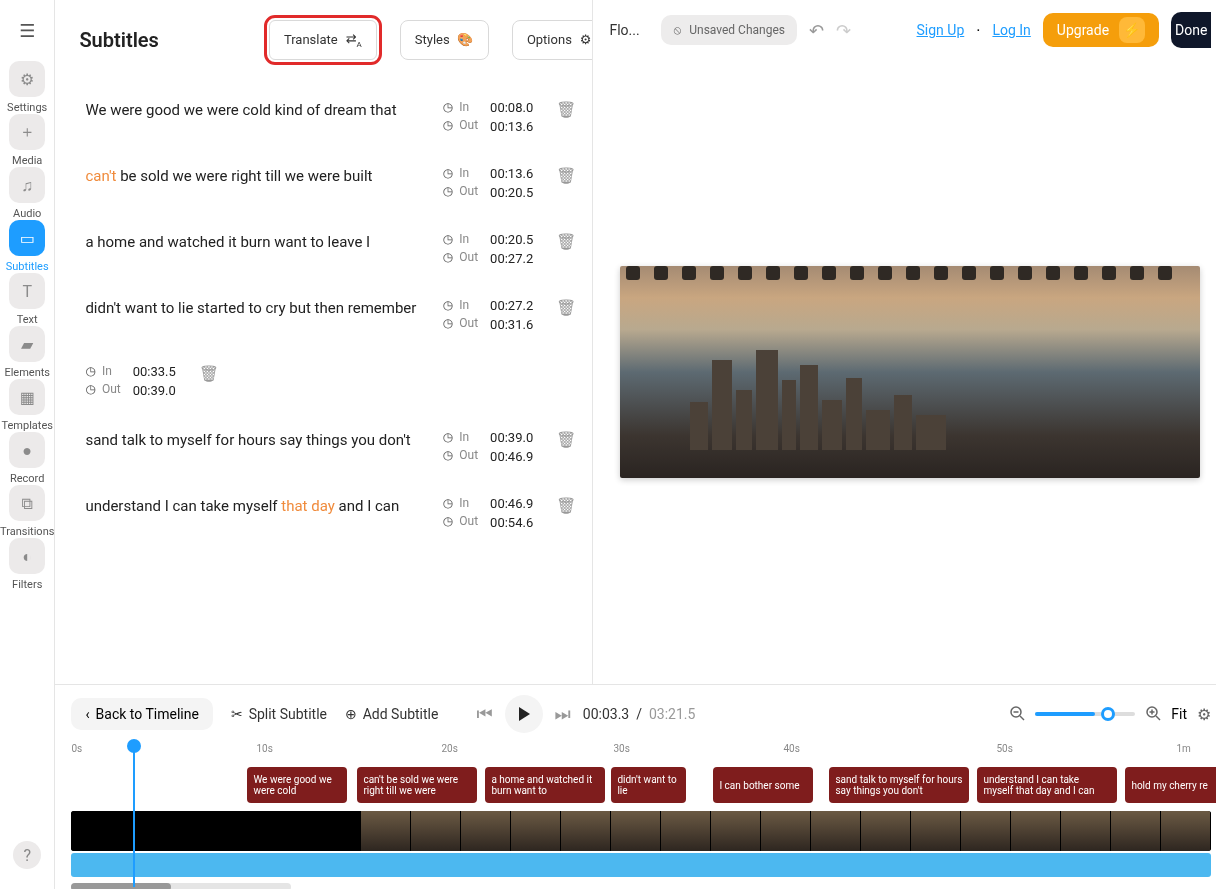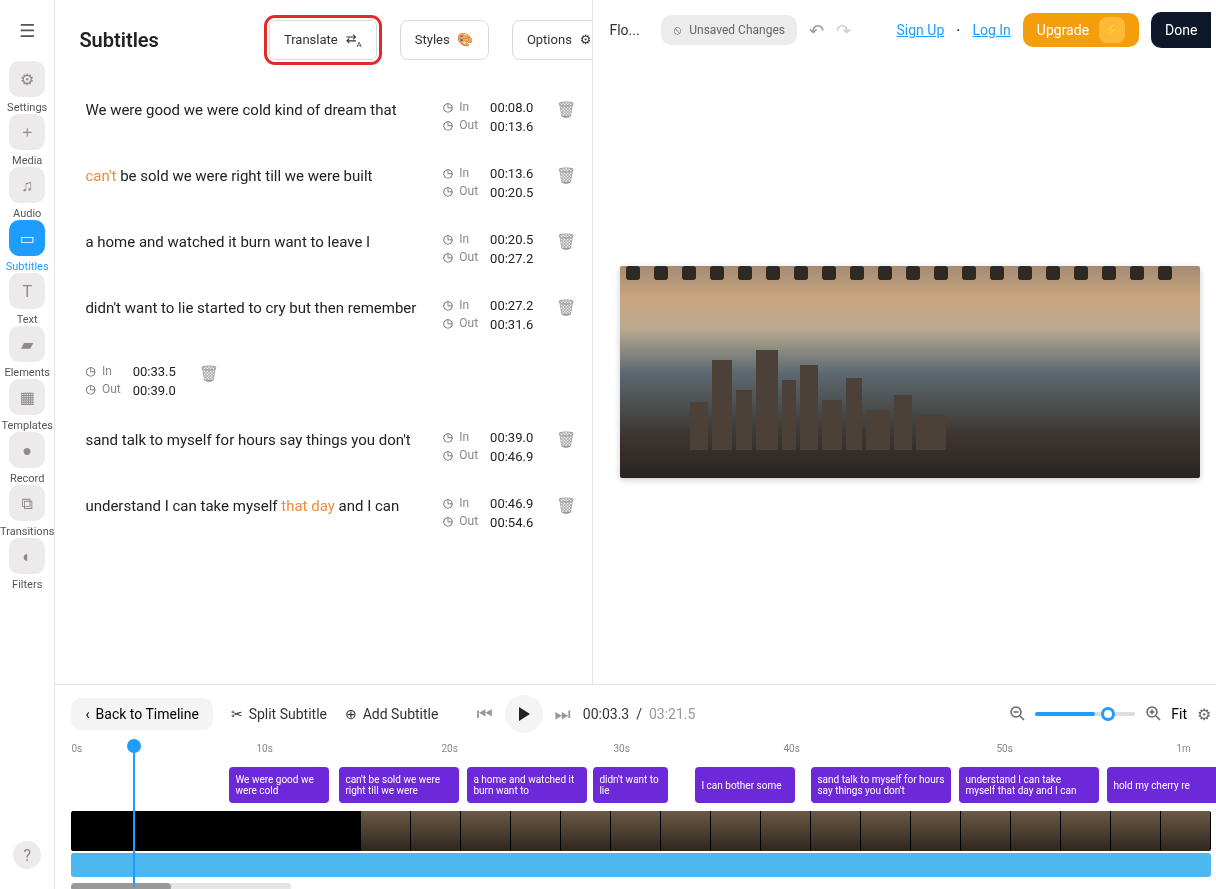--- a/index.html
+++ b/index.html
@@ -35,21 +35,21 @@
 .preview-panel { flex: 1; display: flex; flex-direction: column; }
 .top-bar { display: flex; align-items: center; padding: 12px 16px; gap: 12px; }
 .proj-name { font-size: 14px; color: #333; width: 40px; overflow:hidden; text-overflow:ellipsis; }
 .unsaved { background: #edecec; border-radius: 10px; padding: 8px 12px; display: flex; align-items: center; gap: 8px; font-size: 12px; color: #666; }
 .top-icon { color: #999; cursor: pointer; font-size: 18px; }
 .top-icon.dim { color: #ccc; }
 .top-right { margin-left: auto; display:flex; align-items:center; gap:12px; }
 .link { color: #1e9dff; text-decoration: underline; font-size: 14px; cursor:pointer; }
 .upgrade { background: #f59e0b; color: #fff; border-radius: 10px; padding: 4px 14px; display:flex; align-items:center; gap:10px; cursor:pointer; font-size:14px; }
 .upgrade .bolt { background:#ffb938; width:26px; height:26px; border-radius:8px; display:flex; align-items:center; justify-content:center; }
-.done { background: #0f172a; color:#fff; border-radius: 10px 0 0 10px; padding: 10px 14px; font-size:14px; cursor:pointer; }
+.done { background: #0f172a; color:#fff; border-radius: 10px 0 0 10px; padding: 10px 4px; font-size:14px; cursor:pointer; }
 .video-area { flex:1; display:flex; align-items:center; justify-content:center; padding: 20px;}
 .video-frame { width: 580px; height: 212px; background: linear-gradient(180deg, #a58b73 0%, #c9a680 15%, #b8a98f 30%, #5d6a72 50%, #3c3530 80%, #2a2421 100%); border-radius: 2px; box-shadow: 0 2px 6px rgba(0,0,0,0.2); position:relative; overflow:hidden; }
 .sprocket { position:absolute; top:0; left:0; right:0; height:18px; display:flex; gap:14px; padding:0 6px; }
 .sprocket span { width:14px; height:14px; background:#2f2924; border-radius:3px; }
 .skyline { position:absolute; bottom:28px; left:70px; display:flex; align-items:flex-end; gap:4px; }
 .bld { background:#4b4138; }
 
 .timeline-area { border-top: 1px solid #e5e5e5; flex:1; padding: 10px 16px 0 16px; }
 .timeline-controls { display:flex; align-items:center; gap: 18px; margin-bottom: 10px; }
 .back-btn { background:#f4f4f4; border-radius: 10px; padding: 8px 14px; display:flex; align-items:center; gap:6px; cursor:pointer; font-size:14px; }
@@ -64,21 +64,21 @@
 .zoom-fill { position:absolute; left:0; top:0; height:100%; width:60%; background:#1e9dff; border-radius:2px;}
 .fit { cursor:pointer; font-size:14px; }
 .gear { cursor:pointer; color:#666; }
 
 .ruler { position:relative; font-size:10px; color:#888; height:20px; }
 .ruler-mark { position:absolute; top:0; }
 .track-area { position:relative; height: 120px; }
 .playhead { position:absolute; top:-20px; bottom:0; width:2px; background:#1e9dff; z-index:5; }
 .playhead::before { content:''; position:absolute; top:-8px; left:-6px; width:14px; height:14px; background:#1e9dff; border-radius:50%; }
 .sub-clips { position:relative; height: 40px; margin-top: 4px; }
-.clip { position:absolute; top:0; height:36px; background:#6d28d9; border-radius:4px; padding:3px 6px; color:#fff; font-size:10px; line-height:1.1; display:flex; align-items:center; overflow:hidden; }
+.clip { position:absolute; top:0; height:36px; background:#7f1d1d; border-radius:4px; padding:3px 6px; color:#fff; font-size:10px; line-height:1.1; display:flex; align-items:center; overflow:hidden;margin-left:18px; }
 .vid-track { height:40px; background:#000; margin-top:4px; border-radius:3px; position:relative; overflow:hidden; display:flex; }
 .vid-thumb { width:50px; height:40px; background:linear-gradient(#6b5a44,#2e2620); border-right:1px solid #000; }
 .vid-track .empty { width: 290px; background:#000; }
 .audio-track { height:24px; background:#4cb8f0; margin-top:2px; border-radius:3px; position:relative; overflow:hidden; }
 .scroll { height:8px; background:#e5e5e5; border-radius:4px; margin-top:6px; width:220px; }
 .scroll-thumb { height:100%; width:100px; background:#999; border-radius:4px; }
 </style>
 </head>
 <body>
 

